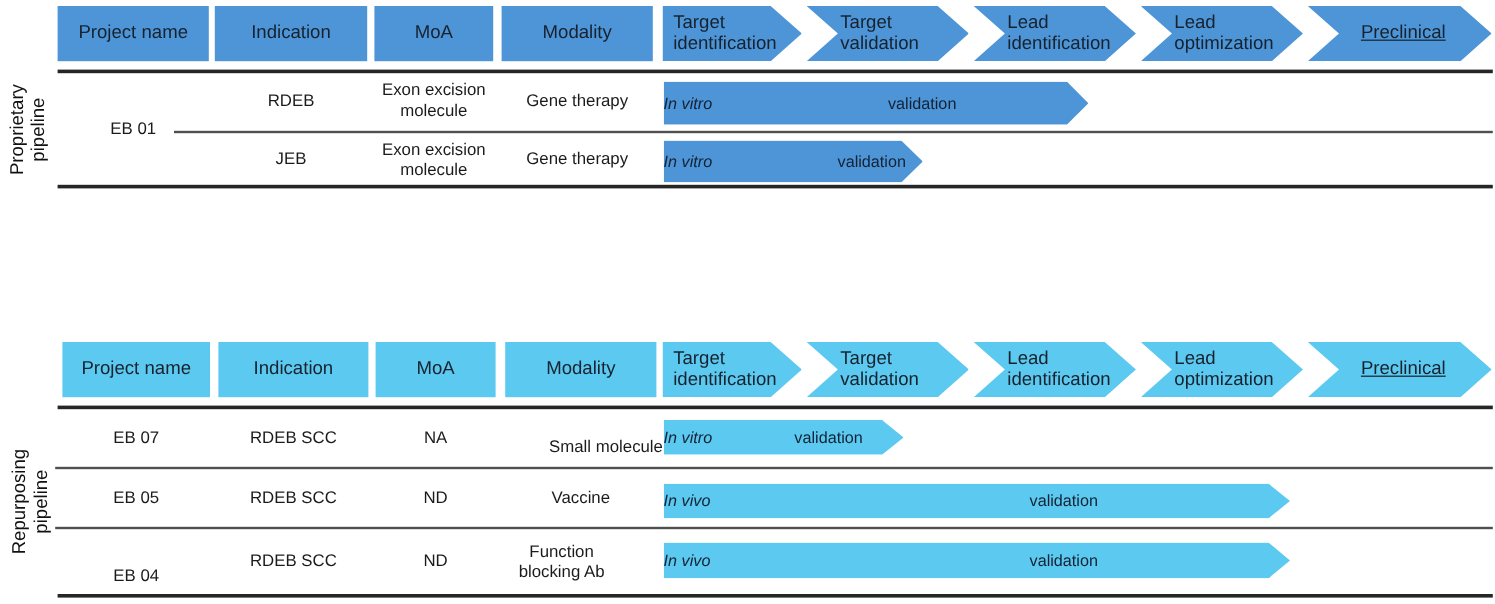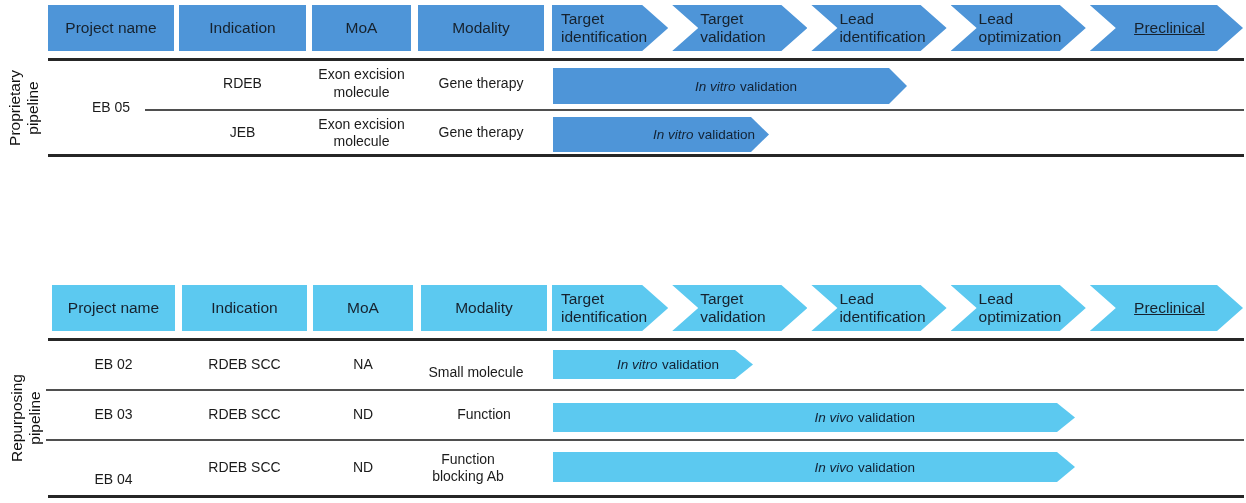--- a/index.html
+++ b/index.html
@@ -40,21 +40,21 @@
   .line{position:absolute;right:2px;background:#262626;}
   .line.thick{height:3px;}
   .line.thin{height:2px;background:#4f4f4f;}
   
   .cell{
     position:absolute;display:flex;align-items:center;justify-content:center;
     text-align:center;font-size:14px;line-height:1.25;color:var(--c-btext);
   }
   
   .parrow{
-    position:absolute;display:flex;align-items:center;justify-content:flex-end;
+    position:absolute;display:flex;align-items:center;justify-content:space-between;
     font-size:13.5px;color:#122234;box-sizing:border-box;
     clip-path:polygon(0 0, calc(100% - 18px) 0, 100% 50%, calc(100% - 18px) 100%, 0 100%);
   }
   .t1 .parrow{background:var(--c-prop);}
   .t2 .parrow{background:var(--c-rep);}
   .parrow .it{font-style:italic;}
   .parrow .rest{margin-left:0.33em;}
 </style>
 </head>
 <body>
@@ -75,21 +75,21 @@
       <div class="chev">Target validation</div>
       <div class="chev">Lead identification</div>
       <div class="chev">Lead optimization</div>
       <div class="chev center">Preclinical</div>
     </div>
 
     <div class="line thick" style="left:48px;top:58px;"></div>
     <div class="line thin" style="left:145px;top:109px;"></div>
     <div class="line thick" style="left:48px;top:154px;"></div>
 
-    <div class="cell" style="left:48px;top:61px;width:126px;height:93px;">EB 05</div>
+    <div class="cell" style="left:48px;top:61px;width:126px;height:93px;">EB 01</div>
 
     <div class="cell" style="left:179px;top:61px;width:127px;height:45px;">RDEB</div>
     <div class="cell" style="left:307px;top:61px;width:109px;height:45px;">Exon excision molecule</div>
     <div class="cell" style="left:418px;top:61px;width:126px;height:45px;">Gene therapy</div>
 
     <div class="cell" style="left:179px;top:112px;width:127px;height:42px;">JEB</div>
     <div class="cell" style="left:307px;top:112px;width:109px;height:42px;">Exon excision molecule</div>
     <div class="cell" style="left:418px;top:112px;width:126px;height:42px;">Gene therapy</div>
 
     <div class="parrow" style="left:553px;top:68px;width:354px;height:36px;padding-right:110px;">
@@ -117,33 +117,33 @@
       <div class="chev">Lead identification</div>
       <div class="chev">Lead optimization</div>
       <div class="chev center">Preclinical</div>
     </div>
 
     <div class="line thick" style="left:48px;top:338px;"></div>
     <div class="line thin" style="left:46px;top:389px;"></div>
     <div class="line thin" style="left:46px;top:439px;"></div>
     <div class="line thick" style="left:48px;top:495px;"></div>
 
-    <div class="cell" style="left:52px;top:342px;width:123px;height:46px;">EB 02</div>
+    <div class="cell" style="left:52px;top:342px;width:123px;height:46px;">EB 07</div>
     <div class="cell" style="left:182px;top:342px;width:125px;height:46px;">RDEB SCC</div>
     <div class="cell" style="left:313px;top:342px;width:100px;height:46px;">NA</div>
-    <div class="cell" style="left:413px;top:342px;width:126px;height:62px;">Small molecule</div>
+    <div class="cell" style="left:442px;top:342px;width:126px;height:62px;">Small molecule</div>
     <div class="parrow" style="left:553px;top:350px;width:200px;height:29px;padding-right:34px;">
       <span class="it">In vitro</span>
       <span class="rest">validation</span>
     </div>
 
-    <div class="cell" style="left:52px;top:392px;width:123px;height:46px;">EB 03</div>
+    <div class="cell" style="left:52px;top:392px;width:123px;height:46px;">EB 05</div>
     <div class="cell" style="left:182px;top:392px;width:125px;height:46px;">RDEB SCC</div>
     <div class="cell" style="left:313px;top:392px;width:100px;height:46px;">ND</div>
-    <div class="cell" style="left:421px;top:392px;width:126px;height:46px;">Function</div>
+    <div class="cell" style="left:421px;top:392px;width:126px;height:46px;">Vaccine</div>
     <div class="parrow" style="left:553px;top:403px;width:522px;height:29px;padding-right:160px;">
       <span class="it">In vivo</span>
       <span class="rest">validation</span>
     </div>
 
     <div class="cell" style="left:52px;top:454px;width:123px;height:52px;">EB 04</div>
     <div class="cell" style="left:182px;top:442px;width:125px;height:52px;">RDEB SCC</div>
     <div class="cell" style="left:313px;top:442px;width:100px;height:52px;">ND</div>
     <div class="cell" style="left:418px;top:442px;width:100px;height:52px;">Function blocking Ab</div>
     <div class="parrow" style="left:553px;top:452px;width:522px;height:30px;padding-right:160px;">

